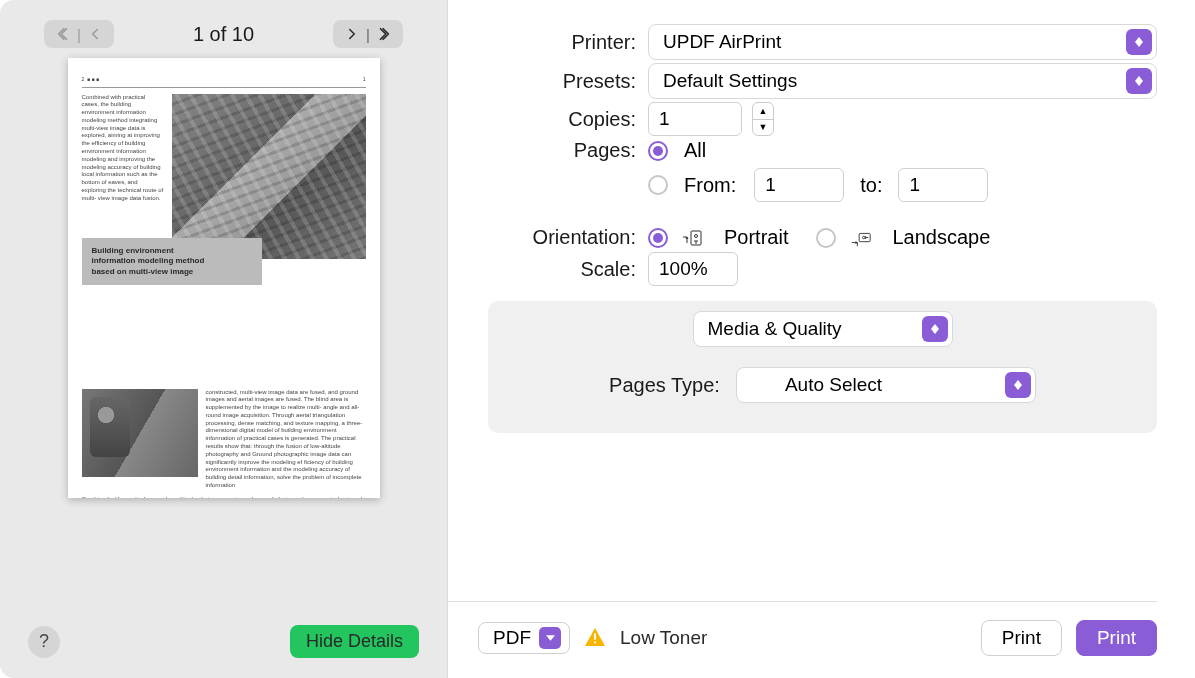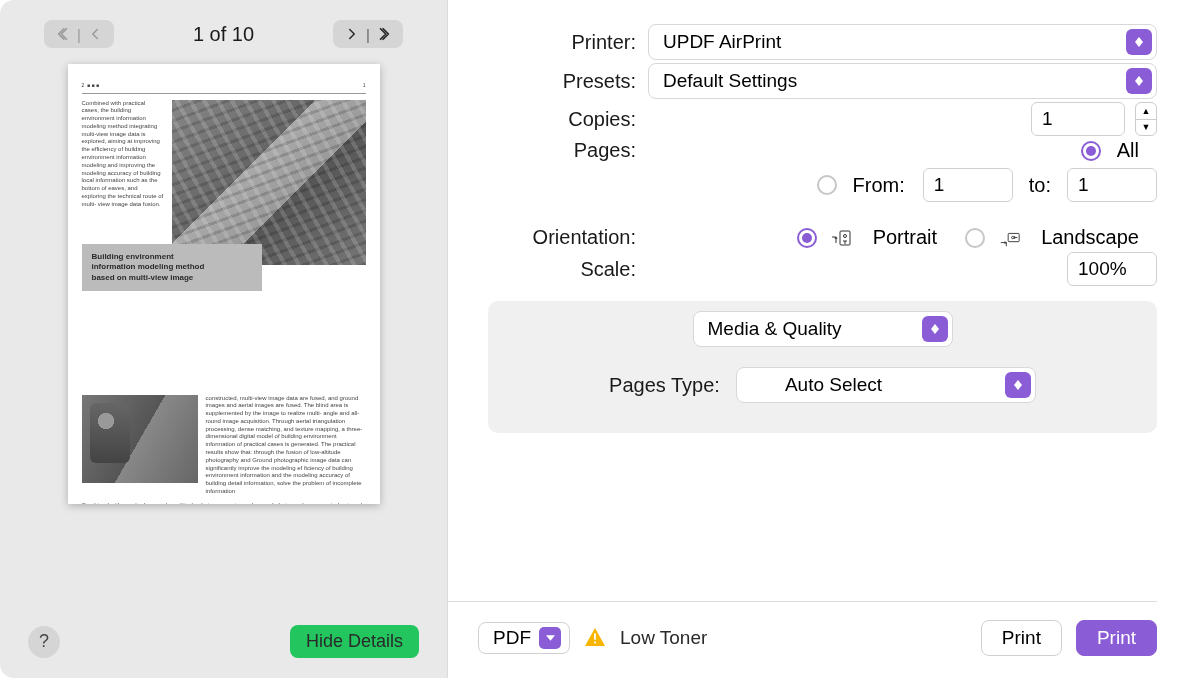--- a/index.html
+++ b/index.html
@@ -51,21 +51,21 @@
     font-size: 15px;
     color: #7a7a7a;
     cursor: pointer;
   }
   .nav-btn.enabled { color: #2a2a2a; }
   .page-indicator {
     font-size: 20px;
     color: #1a1a1a;
   }
   .preview-page {
-    margin: 6px auto 0;
+    margin: 0 auto 0;
     width: 312px;
     height: 440px;
     background: #fff;
     box-shadow: 0 2px 8px rgba(0,0,0,0.25);
     padding: 18px 14px;
     font-size: 6px;
     color: #444;
     line-height: 1.3;
     position: relative;
     overflow: hidden;
@@ -144,21 +144,21 @@
     align-items: center;
     margin-bottom: 3px;
   }
   .form-label {
     width: 200px;
     text-align: right;
     font-size: 20px;
     color: #1a1a1a;
     padding-right: 12px;
   }
-  .form-control { flex: 1; display: flex; align-items: center; gap: 10px; justify-content: flex-end; }
+  .form-control { flex: 1; display: flex; align-items: center; gap: 10px; }
   .select-wrap {
     position: relative;
     flex: 1;
     border: 1px solid #d8d8d8;
     border-radius: 8px;
     background: #fff;
     height: 36px;
     display: flex;
     align-items: center;
     padding: 0 40px 0 14px;

